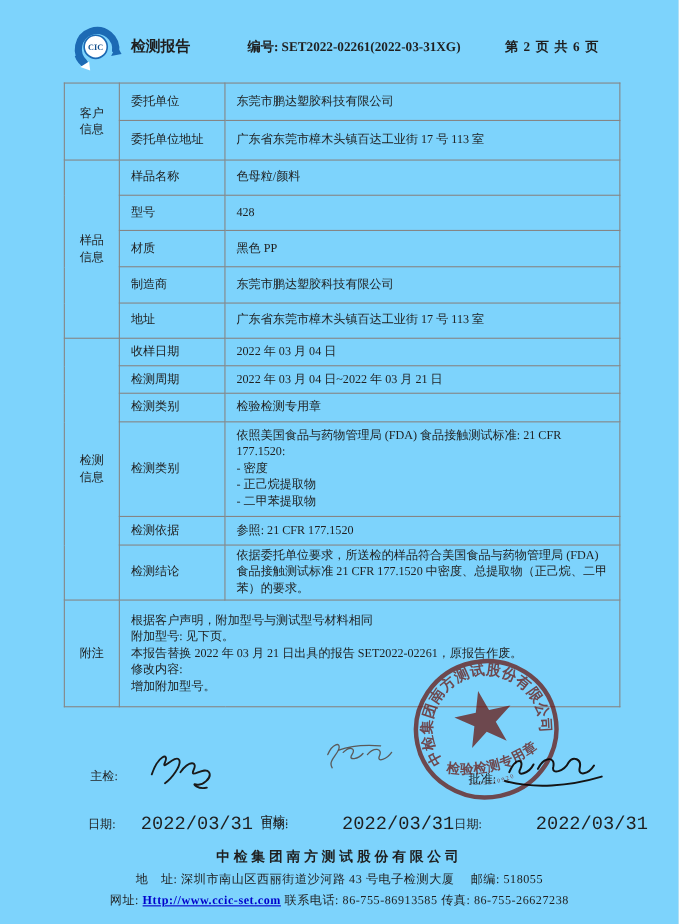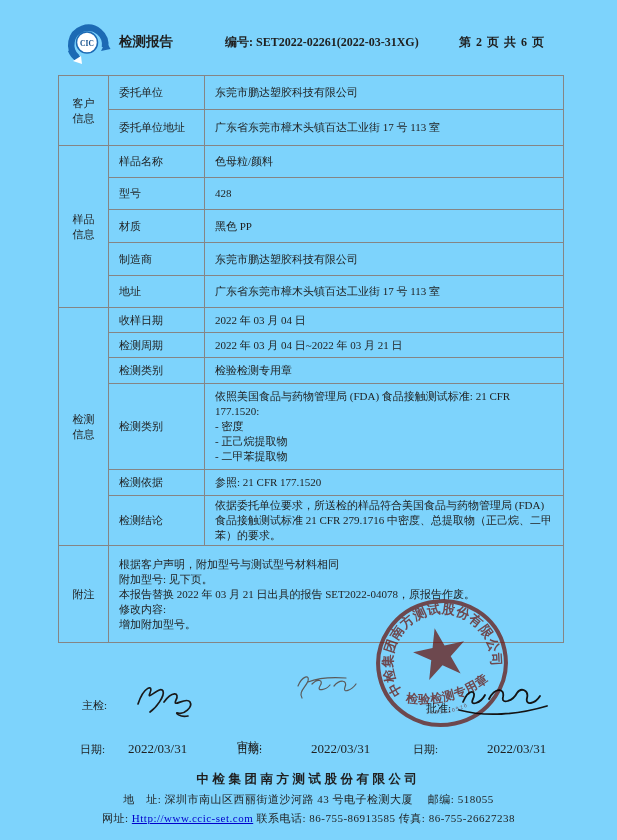--- a/index.html
+++ b/index.html
@@ -25,21 +25,21 @@
   td.val { padding-left:12px; }
   td.pre { white-space:pre-line; vertical-align:top; padding-top:5px; line-height:17px; }
   td.wrap3 { vertical-align:top; padding-top:3px; line-height:15.5px; }
   td.notes { white-space:pre-line; vertical-align:top; padding-top:6px; padding-left:12px; line-height:18.5px; }
   tr.h34{height:34px} tr.h36{height:36px} tr.h32{height:32px} tr.h33{height:33px}
   tr.h25{height:25px} tr.h26{height:26px} tr.h86{height:86px} tr.h49{height:49px} tr.h97{height:97px}
 
   
   .siglabel { position:absolute; font-size:11px;text-align:right; }
   .sigsvg { position:absolute; }
-  .dateval { position:absolute; font-size:13px; }
+  .dateval { position:absolute; font-size:17px;font-family:Liberation Mono, monospace; }
 
   
   .stamp { position:absolute; left:368px; top:592px; width:148px; height:142px;
     transform:rotate(-12deg); mix-blend-mode:multiply; opacity:.92; }
 
   
   .footer { position:absolute; left:0; width:617px; top:771px; text-align:center; }
   .f-company { font-size:12.5px; font-weight:bold; letter-spacing:3.5px; }
   .f-line { font-size:11px; margin-top:4px; letter-spacing:.5px; }
   .f-link { text-decoration:underline; }
@@ -124,28 +124,28 @@
 - 密度
 - 正己烷提取物
 - 二甲苯提取物</td>
       </tr>
       <tr class="h26">
         <td class="lbl">检测依据</td>
         <td class="val">参照: 21 CFR 177.1520</td>
       </tr>
       <tr class="h49">
         <td class="lbl">检测结论</td>
-        <td class="val wrap3">依据委托单位要求，所送检的样品符合美国食品与药物管理局 (FDA) 食品接触测试标准 21 CFR 279.1716 中密度、总提取物（正己烷、二甲苯）的要求。</td>
+        <td class="val wrap3">依据委托单位要求，所送检的样品符合美国食品与药物管理局 (FDA) 食品接触测试标准 21 CFR 177.1520 中密度、总提取物（正己烷、二甲苯）的要求。</td>
       </tr>
 
       <tr class="h97">
         <td class="grp">附注</td>
         <td class="notes" colspan="2">根据客户声明，附加型号与测试型号材料相同
 附加型号: 见下页。
-本报告替换 2022 年 03 月 21 日出具的报告 SET2022-04078，原报告作废。
+本报告替换 2022 年 03 月 21 日出具的报告 SET2022-02261，原报告作废。
 修改内容:
 增加附加型号。</td>
       </tr>
     </tbody>
   </table>
 
   <div class="siglabel" style="left:82px; top:698px;">主检:</div>
   <svg class="sigsvg" style="left:128px; top:678px;" width="82" height="44" viewBox="0 0 82 44">
     <path d="M10,26 C16,8 26,6 22,15 C18,24 32,7 35,13 C37,18 28,30 22,34 M36,24 C44,13 52,14 48,22 C44,31 58,18 62,24 C65,29 56,37 50,35 C46,34 52,40 60,38" fill="none" stroke="#1a1a1a" stroke-width="1.7" stroke-linecap="round"></path>
   </svg>
@@ -182,16 +182,16 @@
       <textPath href="#arcBanner">检验检测专用章</textPath>
     </text>
     <text font-size="5.5" fill="#dd4840" letter-spacing="1.5" font-family="Liberation Serif, DejaVu Serif, serif">
       <textPath href="#arcSerial">5205320920</textPath>
     </text>
   </svg>
 
   <div class="footer">
     <div class="f-company">中检集团南方测试股份有限公司</div>
     <div class="f-line">地　址: 深圳市南山区西丽街道沙河路 43 号电子检测大厦　 邮编: 518055</div>
-    <div class="f-line"><span>网址: </span><a class="f-link" style="color:#0000cc;" href="#">Http://www.ccic-set.com</a><span> 联系电话: 86-755-86913585 传真: 86-755-26627238</span></div>
+    <div class="f-line"><span>网址: </span><a class="f-link" style="color:#0000cc;font-weight:bold;" href="#">Http://www.ccic-set.com</a><span> 联系电话: 86-755-86913585 传真: 86-755-26627238</span></div>
   </div>
 
 </div>
 
 </body></html>

